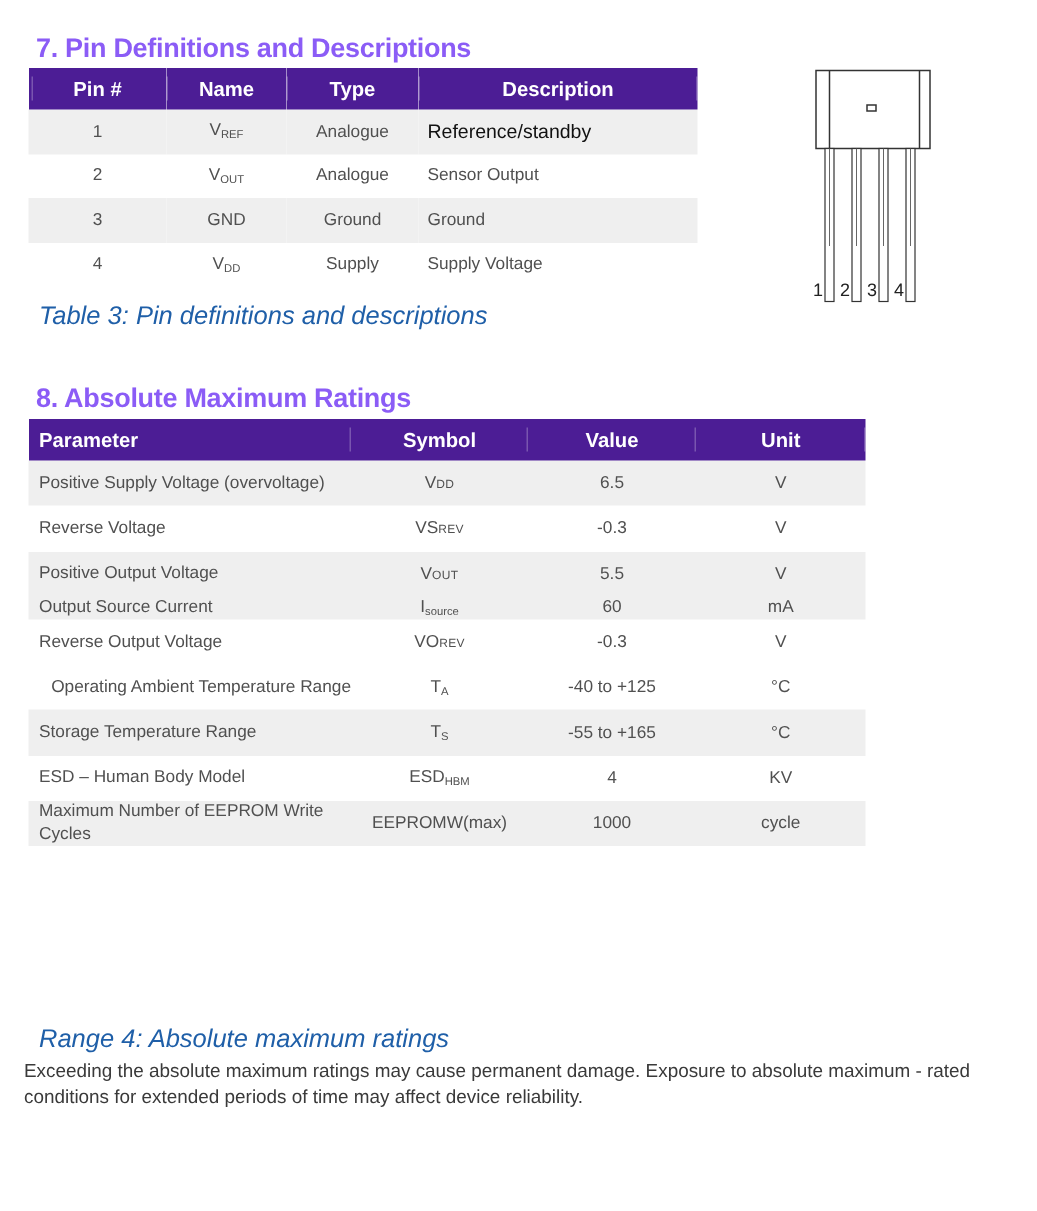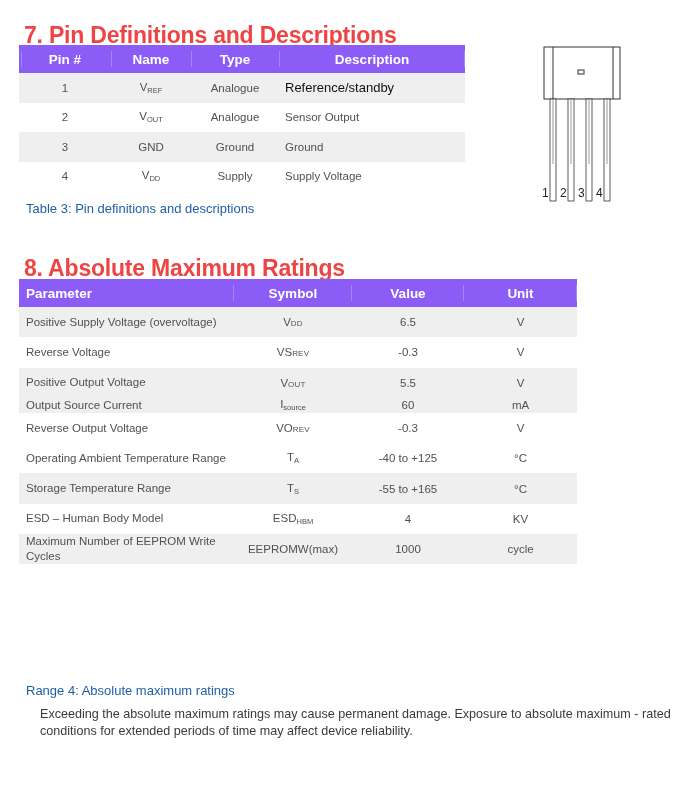--- a/index.html
+++ b/index.html
@@ -1,31 +1,31 @@
 <!DOCTYPE html>
 <html><head>
 <meta charset="utf-8">
 <style>
   html, body { margin: 0; padding: 0; background: #ffffff; }
   body { width: 691px; height: 807px; position: relative; overflow: hidden;
          font-family: "Liberation Sans", sans-serif; color: #404040; }
-  .h { position: absolute; left: 24px; margin: 0; color: #ef4444; font-weight: bold;
-       font-family: "Liberation Sans", sans-serif; font-size: 23px; letter-spacing: -0.2px; }
+  .h { position: absolute; left: 24px; margin: 0; color: #8b5cf6; font-weight: bold;
+       font-family: "Liberation Sans", sans-serif; font-size: 18px; letter-spacing: -0.2px; }
   .tbl { position: absolute; border-collapse: collapse; font-size: 11.5px; }
-  .tbl th { background: #8b5cf6; color: #ffffff; font-weight: bold; font-size: 13.5px;
+  .tbl th { background: #4c1d95; color: #ffffff; font-weight: bold; font-size: 13.5px;
             position: relative; height: 28px; padding: 0; }
   .tbl th .sep { position: absolute; top: 6px; bottom: 6px; width: 1px; background: rgba(255,255,255,0.25); }
   .tbl td { padding: 0; color: #505050; }
   .tbl tr.alt td { background: #efefef; }
   .c { text-align: center; }
   .l { text-align: left; }
   sub.s { font-size: 7.5px; vertical-align: -2px; }
   span.sc { font-size: 8px; letter-spacing: 0.2px; }
-  .caption { position: absolute; color: #1f5fa8; font-size: 13px; }
-  .para { position: absolute; left: 40px; top: 706px; width: 650px; font-size: 12.6px;
+  .caption { position: absolute; font-style: italic; color: #1f5fa8; font-size: 17px; }
+  .para { position: absolute; left: 16px; top: 706px; width: 650px; font-size: 12.6px;
           color: #3a3a3a; line-height: 17px; margin: 0; }
   .pkg { position: absolute; left: 538px; top: 44px; width: 94px; height: 162px; }
 </style>
 </head>
 <body>
 
 <h1 class="h" style="top:22px;">7. Pin Definitions and Descriptions</h1>
 
 <table class="tbl" style="left:19px; top:45px; width:446px;">
   <thead>
@@ -125,21 +125,21 @@
         <td class="c">60</td>
         <td class="c">mA</td>
       </tr>
       <tr style="height: 30.3px; margin-top: 36px;">
         <td class="l" style="padding-left: 7px; line-height: 15px;">Reverse Output Voltage</td>
         <td class="c">VO<span class="sc">REV</span></td>
         <td class="c">-0.3</td>
         <td class="c">V</td>
       </tr>
       <tr style="height: 30.3px;">
-        <td class="l" style="padding-left: 7px; line-height: 15px;">Operating Ambient Temperature Range</td>
+        <td class="l" style="padding-left: 7px; line-height: 15px; text-align: right;">Operating Ambient Temperature Range</td>
         <td class="c">T<sub class="s">A</sub></td>
         <td class="c">-40 to +125</td>
         <td class="c">°C</td>
       </tr>
       <tr class="alt" style="height: 30.3px; margin-left: 48px;">
         <td class="l" style="padding-left: 7px; line-height: 15px;">Storage Temperature Range</td>
         <td class="c">T<sub class="s">S</sub></td>
         <td class="c">-55 to +165</td>
         <td class="c">°C</td>
       </tr>

